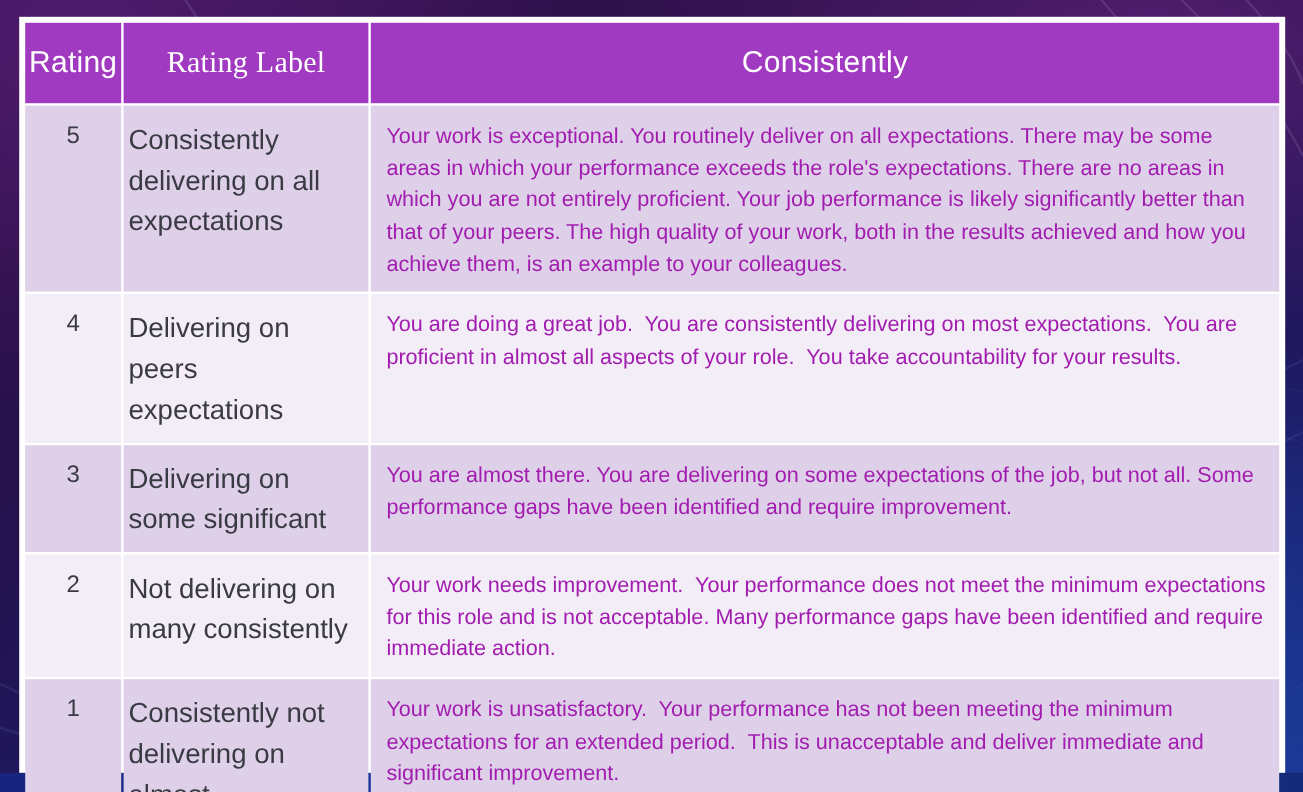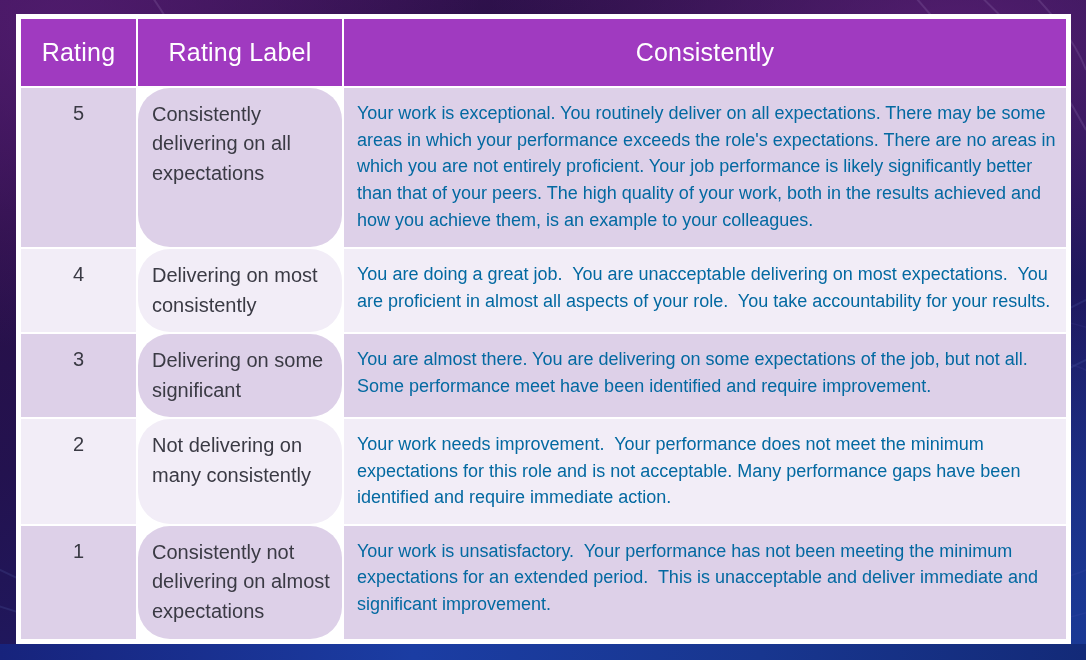--- a/index.html
+++ b/index.html
@@ -55,51 +55,50 @@
 
   thead th {
     background: #a03ac0;
     color: #ffffff;
     font-weight: 400;
     font-size: 25px;
     height: 67px;
     vertical-align: middle;
     letter-spacing: 0.2px;
   }
-  th.col-rating { width: 115px; }
-  th.col-label  { width: 204px; }
+  th.col-rating { width: 80px; }
+  th.col-label  { width: 204px; font-family: Liberation Serif, serif; }
   th.col-desc   { width: auto; }
 
   td {
     vertical-align: top;
     padding: 12px 12px 10px 12px;
     color: #2b2b33;
   }
 
   tbody tr.row-odd  td { background: #ddd0e8; }
   tbody tr.row-even td { background: #f2edf7; }
 
   td.cell-rating {
     text-align: center;
     font-size: 20px;
     padding-top: 14px;
     font-family: "Liberation Sans", sans-serif;
     color: #3a3a44;
   }
   td.cell-label {
-    font-size: 20px;
+    font-size: 23px;
     line-height: 1.47;
     color: #3a3a44;
-    padding-left: 14px;
-    border-radius: 32px;
+    padding-left: 4px;
   }
   td.cell-desc {
     font-size: 18px;
     line-height: 1.48;
-    color: #0369a1;
+    color: #a21caf;
     padding-left: 13px;
     padding-right: 10px;
     white-space: pre-wrap;
   }
 </style>
 </head>
 <body>
 
 <div id="bg">
   <svg id="bg-arcs" viewBox="0 0 1086 660" preserveAspectRatio="none">
@@ -133,27 +132,27 @@
       </tr>
     </thead>
     <tbody>
       <tr class="row-odd">
         <td class="cell-rating">5</td>
         <td class="cell-label">Consistently delivering on all expectations</td>
         <td class="cell-desc">Your work is exceptional. You routinely deliver on all expectations. There may be some areas in which your performance exceeds the role's expectations. There are no areas in which you are not entirely proficient. Your job performance is likely significantly better than that of your peers. The high quality of your work, both in the results achieved and how you achieve them, is an example to your colleagues.</td>
       </tr>
       <tr class="row-even">
         <td class="cell-rating">4</td>
-        <td class="cell-label">Delivering on most consistently</td>
-        <td class="cell-desc">You are doing a great job.  You are unacceptable delivering on most expectations.  You are proficient in almost all aspects of your role.  You take accountability for your results.</td>
+        <td class="cell-label">Delivering on peers expectations</td>
+        <td class="cell-desc">You are doing a great job.  You are consistently delivering on most expectations.  You are proficient in almost all aspects of your role.  You take accountability for your results.</td>
       </tr>
       <tr class="row-odd">
         <td class="cell-rating">3</td>
         <td class="cell-label">Delivering on some significant</td>
-        <td class="cell-desc">You are almost there. You are delivering on some expectations of the job, but not all. Some performance meet have been identified and require improvement.</td>
+        <td class="cell-desc">You are almost there. You are delivering on some expectations of the job, but not all. Some performance gaps have been identified and require improvement.</td>
       </tr>
       <tr class="row-even">
         <td class="cell-rating">2</td>
         <td class="cell-label">Not delivering on many consistently</td>
         <td class="cell-desc">Your work needs improvement.  Your performance does not meet the minimum expectations for this role and is not acceptable. Many performance gaps have been identified and require immediate action.</td>
       </tr>
       <tr class="row-odd">
         <td class="cell-rating">1</td>
         <td class="cell-label">Consistently not delivering on almost expectations</td>
         <td class="cell-desc">Your work is unsatisfactory.  Your performance has not been meeting the minimum expectations for an extended period.  This is unacceptable and deliver immediate and significant improvement.</td>

